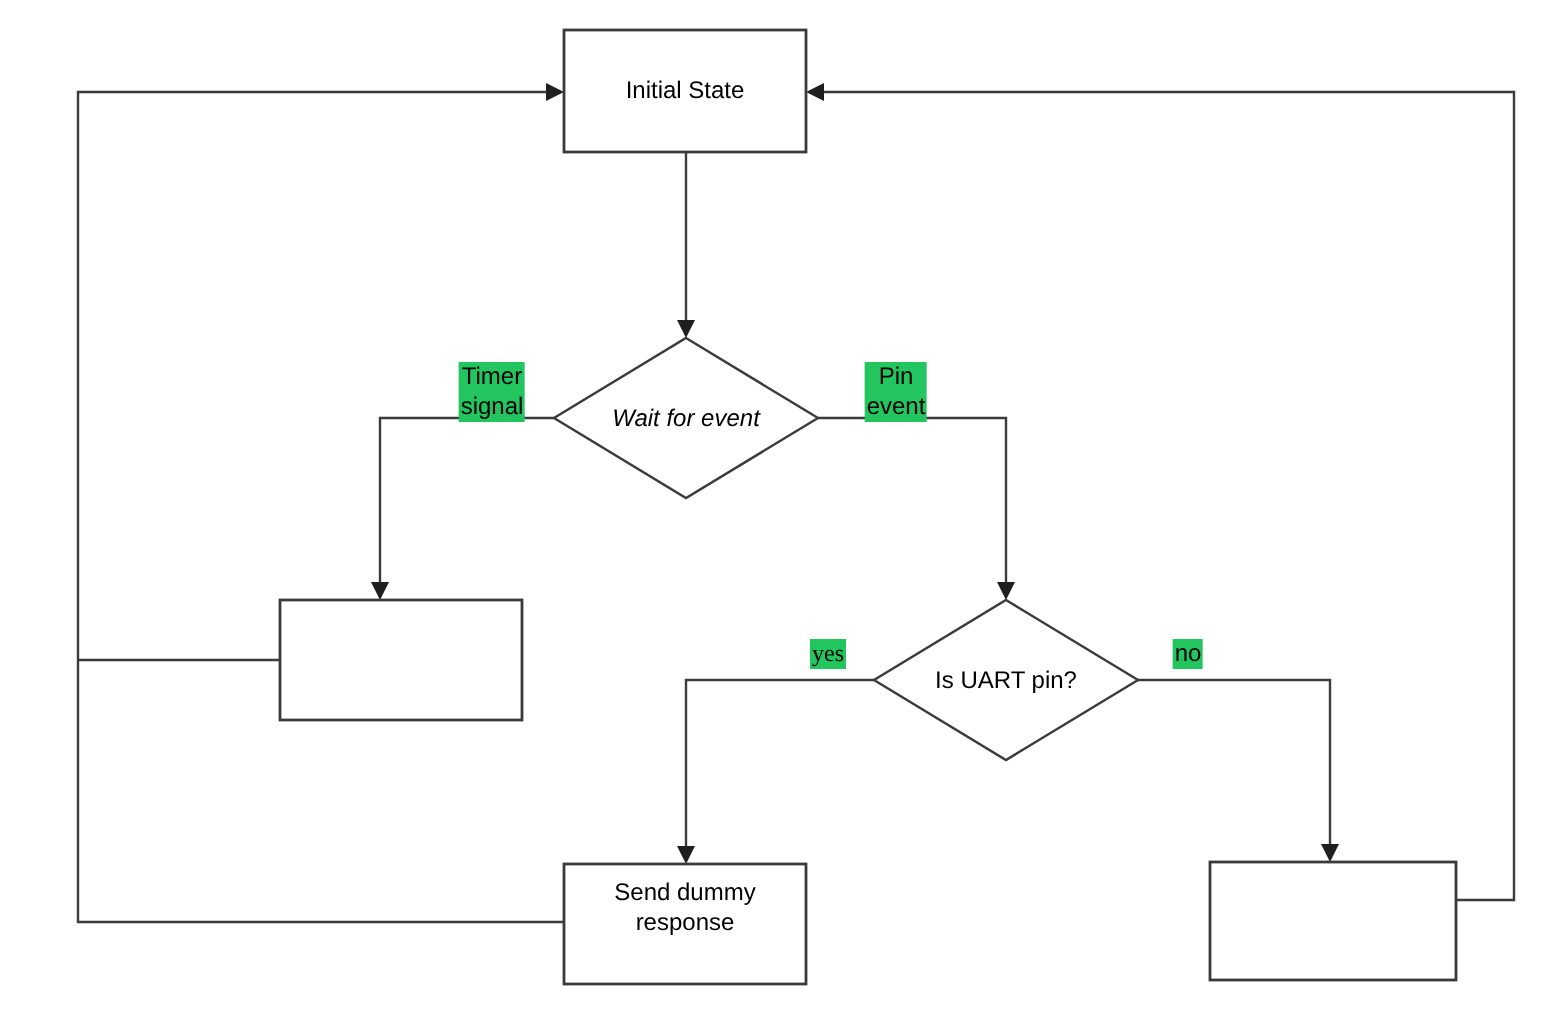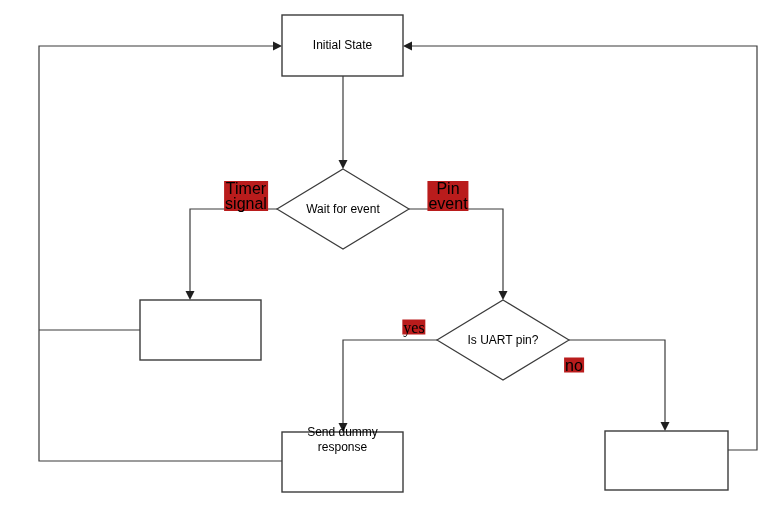--- a/index.html
+++ b/index.html
@@ -29,24 +29,24 @@
     justify-content: center;
     text-align: center;
     font-size: 12px;
     line-height: 15px;
     pointer-events: none;
   }
   .edge-label {
     position: absolute;
     transform: translate(-50%, -50%);
     text-align: center;
-    font-size: 16px;
+    font-size: 12px;
     line-height: 15px;
     white-space: nowrap;
-    background: #b91c1c;
+    background: #22c55e;
     padding: 0 1px;
     pointer-events: none;
   }
 </style>
 </head>
 <body>
 
 <div id="canvas">
 
   <svg id="edge-layer" width="778" height="513" viewBox="0 0 778 513">
@@ -79,42 +79,42 @@
     <rect x="140" y="300" width="121" height="60" fill="#ffffff" stroke="#3b3b3b" stroke-width="1.4"></rect>
     <polygon points="503,300 569,340 503,380 437,340" fill="#ffffff" stroke="#3b3b3b" stroke-width="1.2"></polygon>
     <rect x="282" y="432" width="121" height="60" fill="#ffffff" stroke="#3b3b3b" stroke-width="1.4"></rect>
     <rect x="605" y="431" width="123" height="59" fill="#ffffff" stroke="#3b3b3b" stroke-width="1.4"></rect>
   </svg>
 
   <div class="node-label" style="left:282px; top:15px; width:121px; height:61px;text-align:center;">
     <div>Initial State</div>
   </div>
 
-  <div class="node-label" style="left:277px; top:169px; width:132px; height:80px;">
+  <div class="node-label" style="left:277px; top:169px; width:132px; height:80px;font-style:italic;">
     <div>Wait for event</div>
   </div>
 
 
   <div class="node-label" style="left:437px; top:300px; width:132px; height:80px;">
     <div>Is UART pin?</div>
   </div>
 
-  <div class="node-label" style="left:282px; top:418px; width:121px; height:43px;text-align:right;">
+  <div class="node-label" style="left:282px; top:432px; width:121px; height:43px;text-align:right;">
     <div>Send dummy</div>
     <div>response</div>
   </div>
 
 
   <div class="edge-label" style="left:246px; top:196px;">
     <div>Timer</div>
     <div>signal</div>
   </div>
 
   <div class="edge-label" style="left:448px; top:196px;">
     <div>Pin</div>
     <div>event</div>
   </div>
 
   <div class="edge-label" style="left:414px; top:327px;font-family:Liberation Serif, serif;">yes</div>
 
-  <div class="edge-label" style="left:574px; top:327px;margin-top:38px;">no</div>
+  <div class="edge-label" style="left:594px; top:327px;">no</div>
 
 </div>
 
 </body></html>

